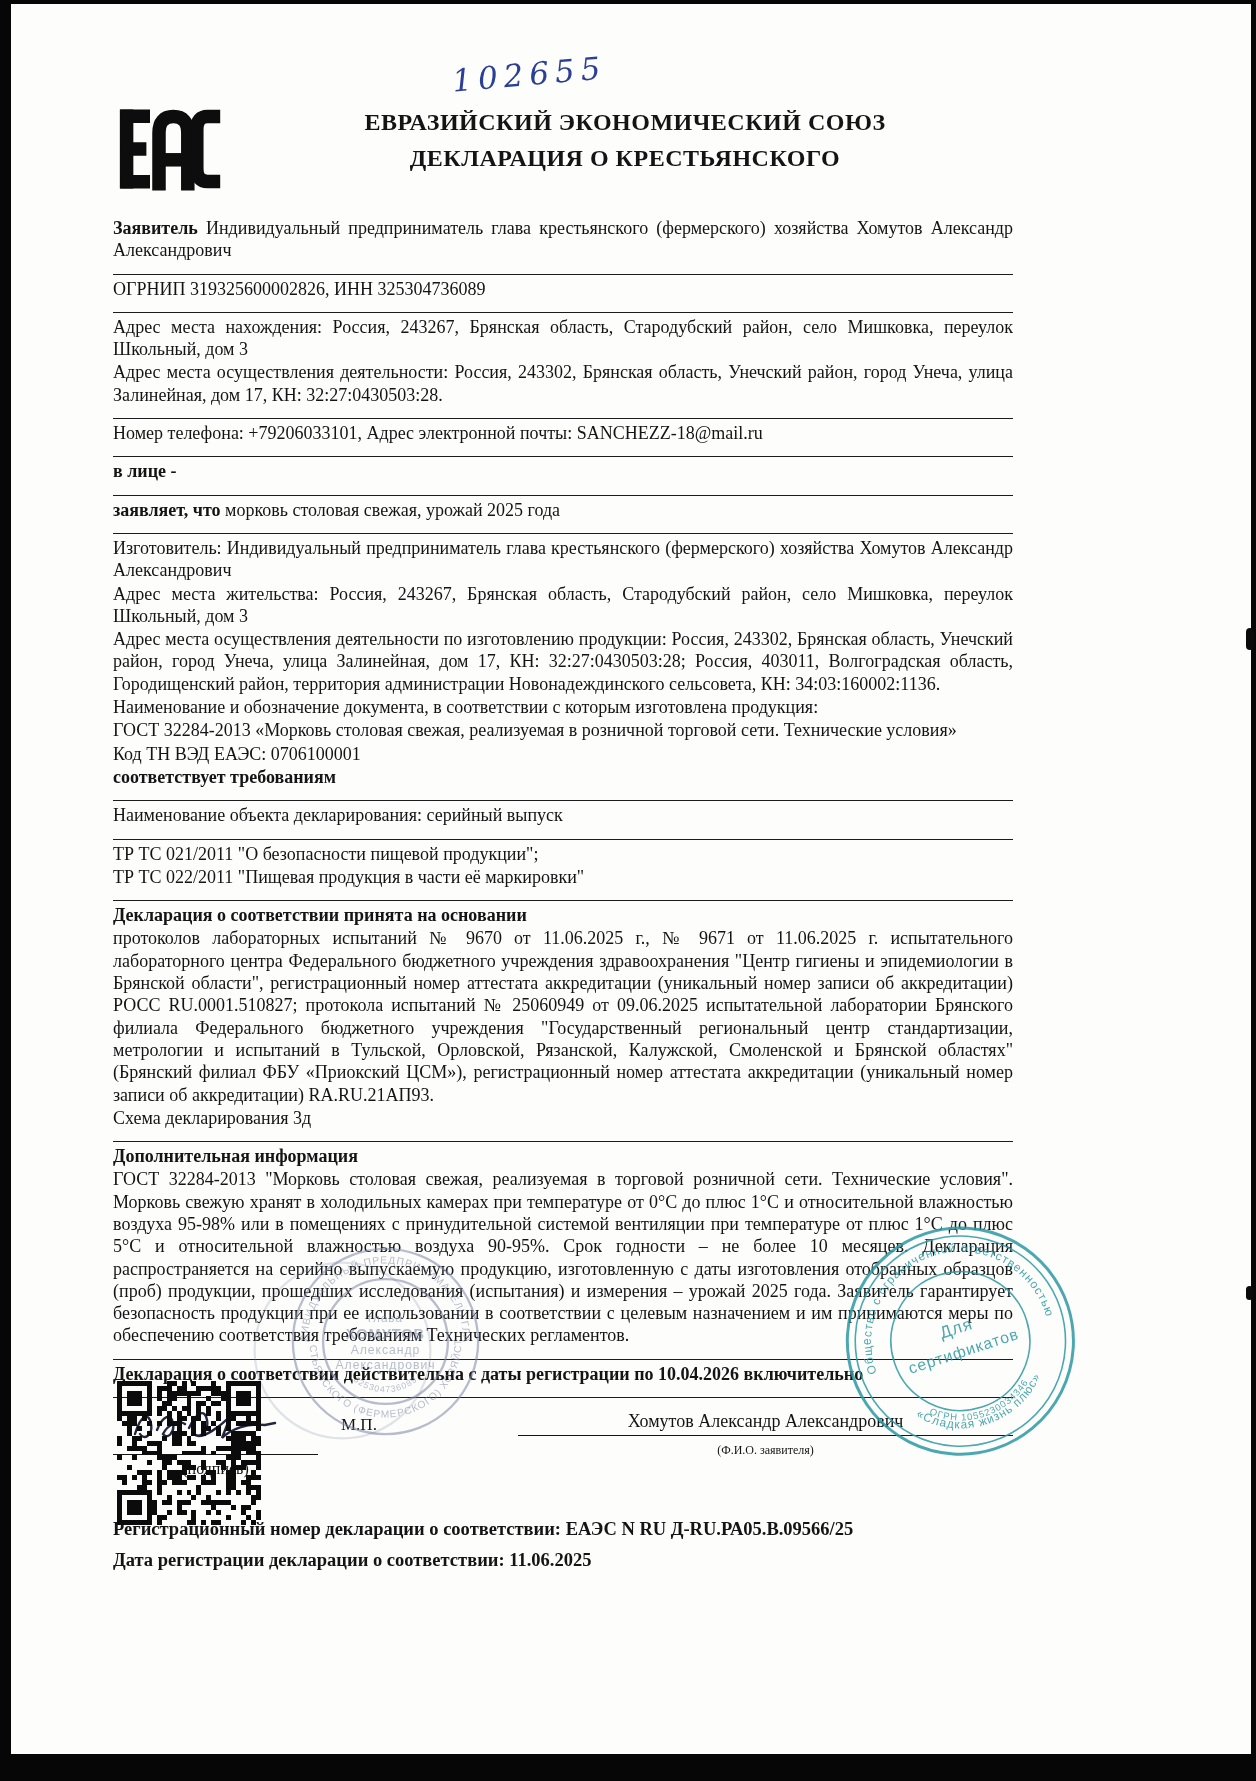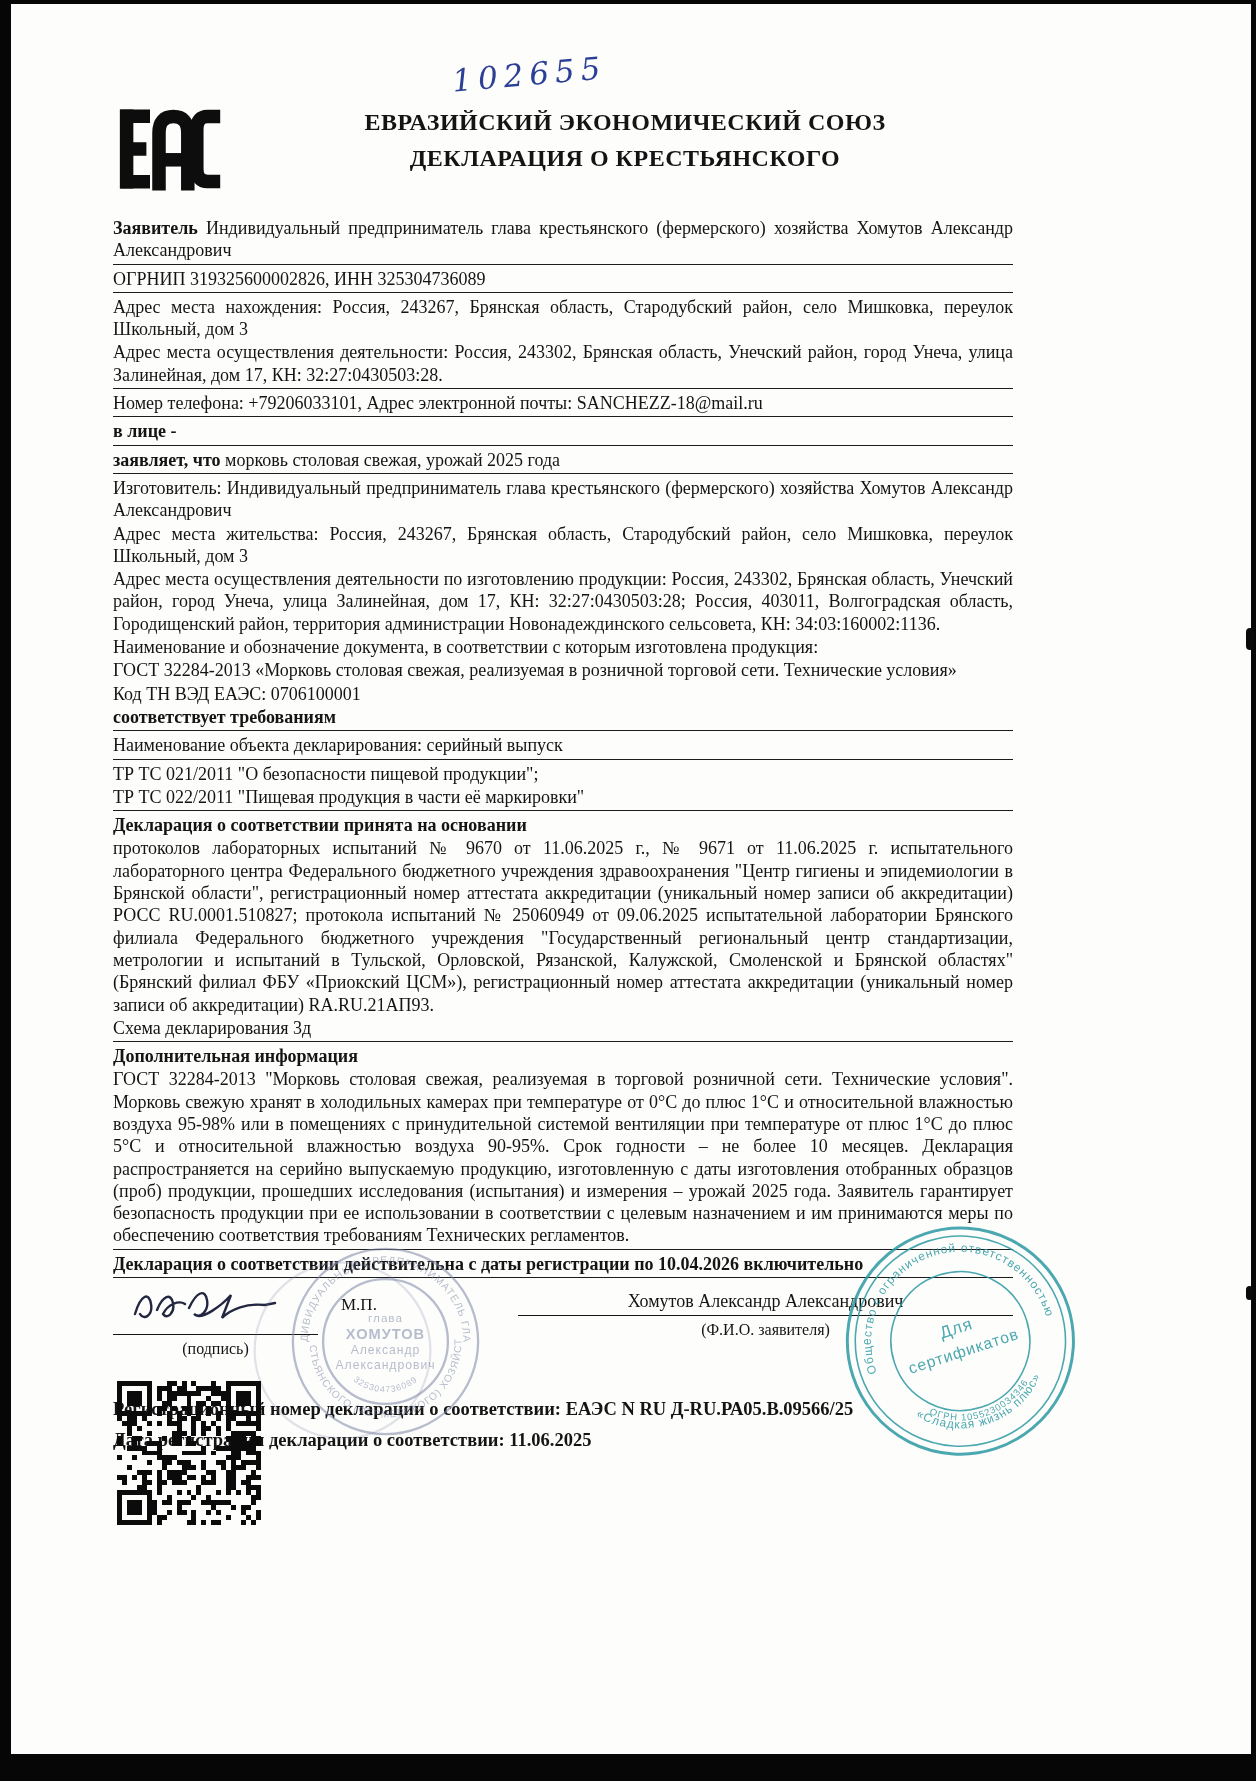--- a/index.html
+++ b/index.html
@@ -18,33 +18,33 @@
 
   .handwritten-number{position:absolute;left:452px;top:56px;font-family:"DejaVu Serif",serif;
     font-style:italic;font-size:31px;color:#2c3f96;letter-spacing:6px;transform:rotate(-5deg);z-index:3;}
 
   .eac-logo{position:absolute;left:114px;top:100px;z-index:2;}
   .titles{position:absolute;left:235px;top:104px;width:780px;text-align:center;
     font-weight:bold;font-size:24px;line-height:36px;z-index:2;letter-spacing:.5px;}
 
   .content{position:absolute;left:113px;top:217px;width:900px;font-size:18px;line-height:22.3px;z-index:2;}
   .row{text-align:justify;margin-bottom:1px;}
-  .row.hr{border-bottom:1.5px solid #1c1c1c;padding-bottom:2px;margin-bottom:3px;}
+  .row.hr{border-bottom:1.5px solid #1c1c1c;padding-bottom:12px;margin-bottom:3px;}
   .row .lead{font-weight:bold;}
   .row.bold{font-weight:bold;text-align:left;}
 
   
   .sigarea{position:relative;height:92px;margin-top:10px;text-align:left;}
   .sig-ink{position:absolute;left:12px;top:-14px;}
   .sig-line{position:absolute;left:0;top:46px;width:205px;border-bottom:1.5px solid #151515;}
   .podpis{position:absolute;left:0;top:50px;width:205px;text-align:center;font-size:16px;}
   .mp{position:absolute;left:228px;top:6px;font-size:17px;text-align:right;}
   .fio-box{position:absolute;left:405px;top:2px;width:495px;text-align:center;font-family:Liberation Serif, serif;}
   .fio-box .fio-line{border-bottom:1.5px solid #151515;margin-top:3px;}
-  .fio-box .fio-label{font-size:16px;margin-top:3px;}
+  .fio-box .fio-label{font-size:12px;margin-top:3px;}
 
   .regline{font-weight:bold;font-size:18.5px;margin-top:9px;text-align:left;}
   .regline.first{margin-top:18px;}
 
   
   .stamp{position:absolute;pointer-events:none;}
   .stamp.applicant{left:288px;top:1244px;opacity:.55;z-index:5;}
   .stamp.ghost{left:250px;top:1258px;opacity:.22;z-index:4;}
   .stamp.cert{left:842px;top:1222px;opacity:.85;z-index:5;transform:rotate(-18deg);}
   .stamp svg text{font-family:"Liberation Sans","DejaVu Sans",sans-serif;}

